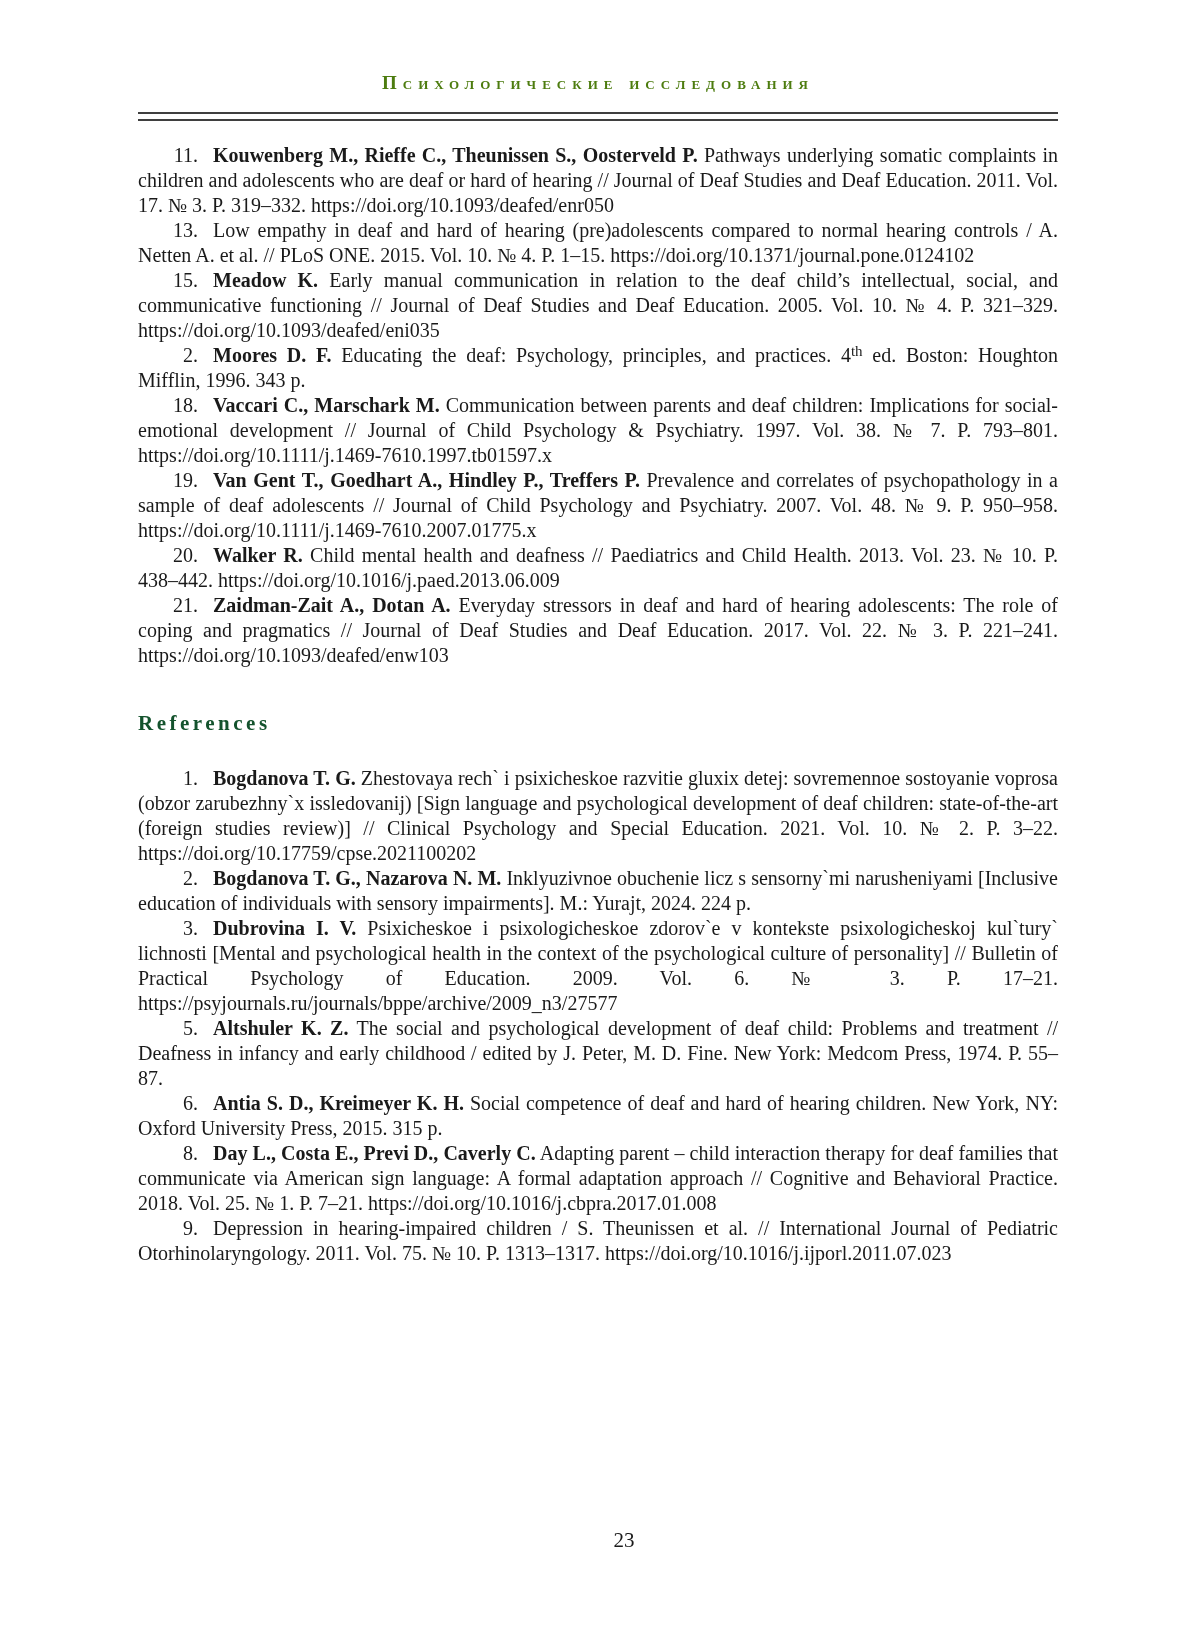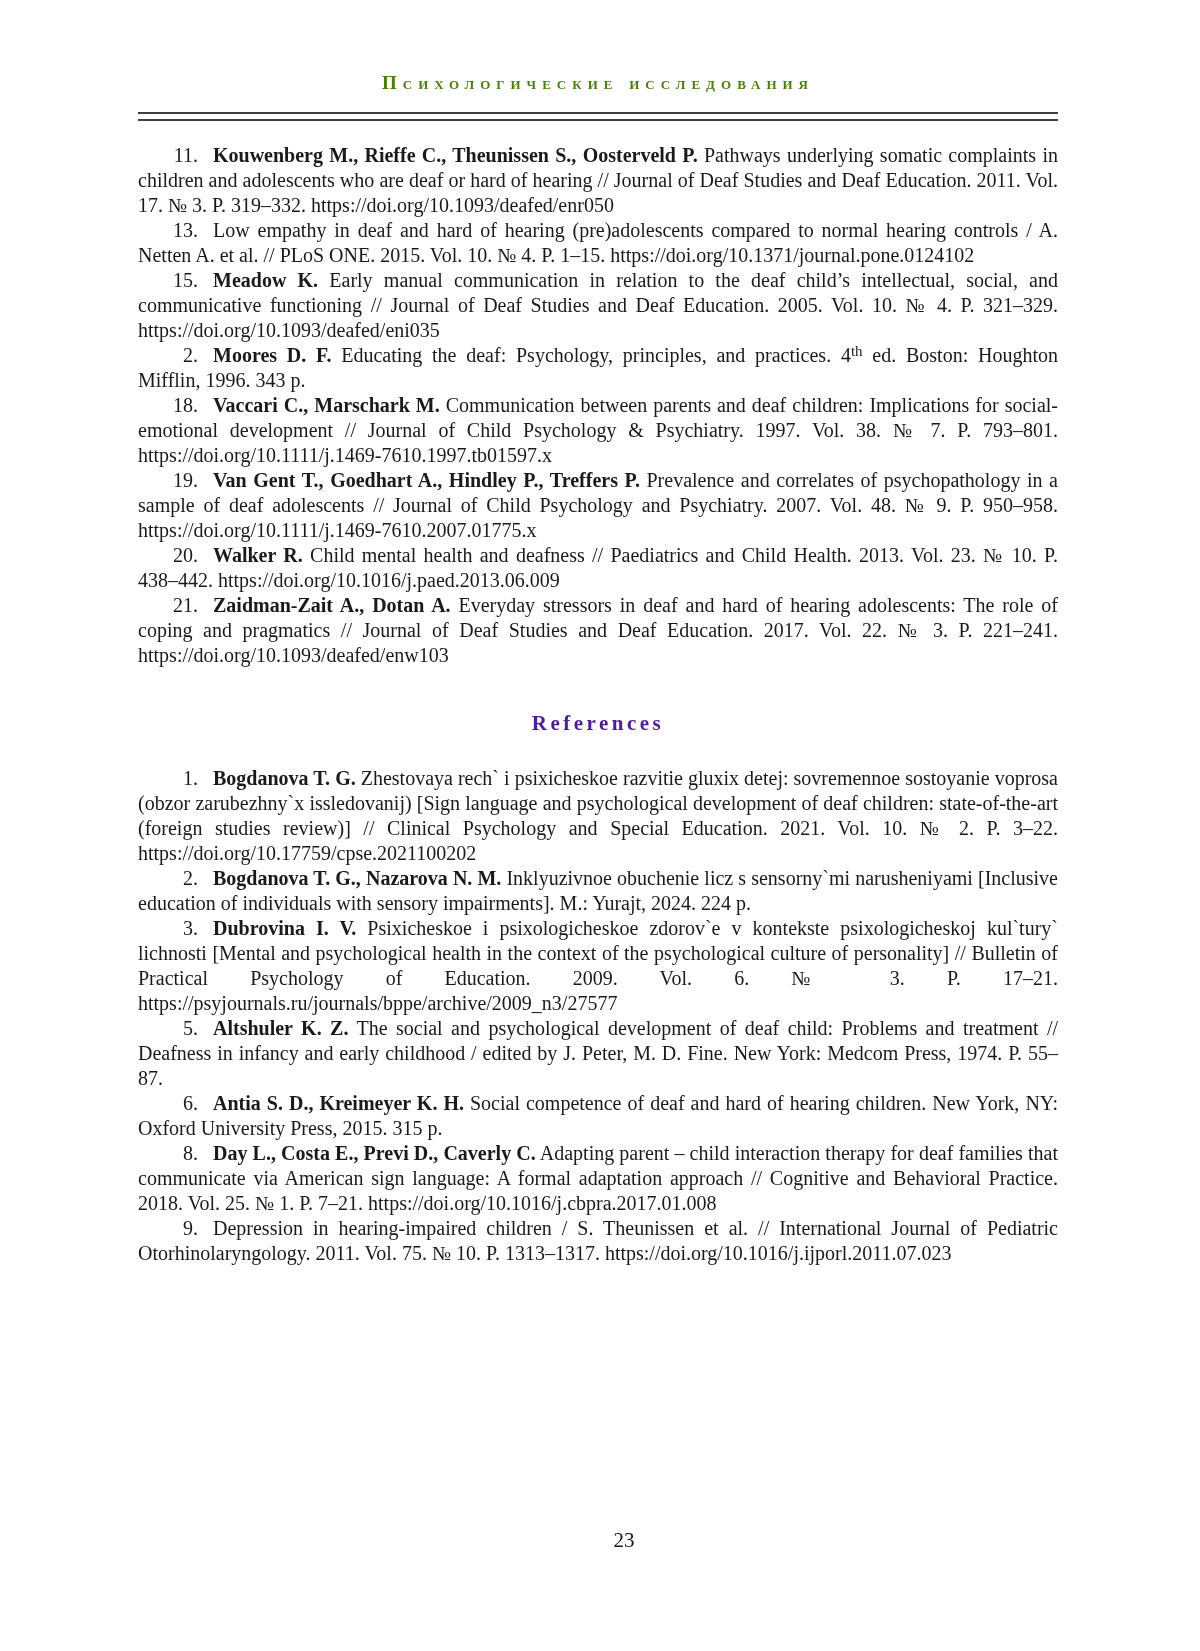--- a/index.html
+++ b/index.html
@@ -53,26 +53,26 @@
   }
   .bold { font-weight: bold; }
   sup {
     font-size: 15px;
     line-height: 0;
     vertical-align: 6px;
   }
   .references-heading {
     margin-top: 42px;
     margin-bottom: 30px;
-    text-align: center;
+    text-align: left;
     font-size: 21px;
     line-height: 26px;
     font-weight: bold;
     letter-spacing: 3.5px;
-    color: #4c1d95;
+    color: #14532d;
   }
   .page-number {
     position: absolute;
     top: 1528px;
     left: 0;
     width: 100%;
     text-align: center;
     font-size: 21px;
     line-height: 25px;
     color: #1a1a1a;

